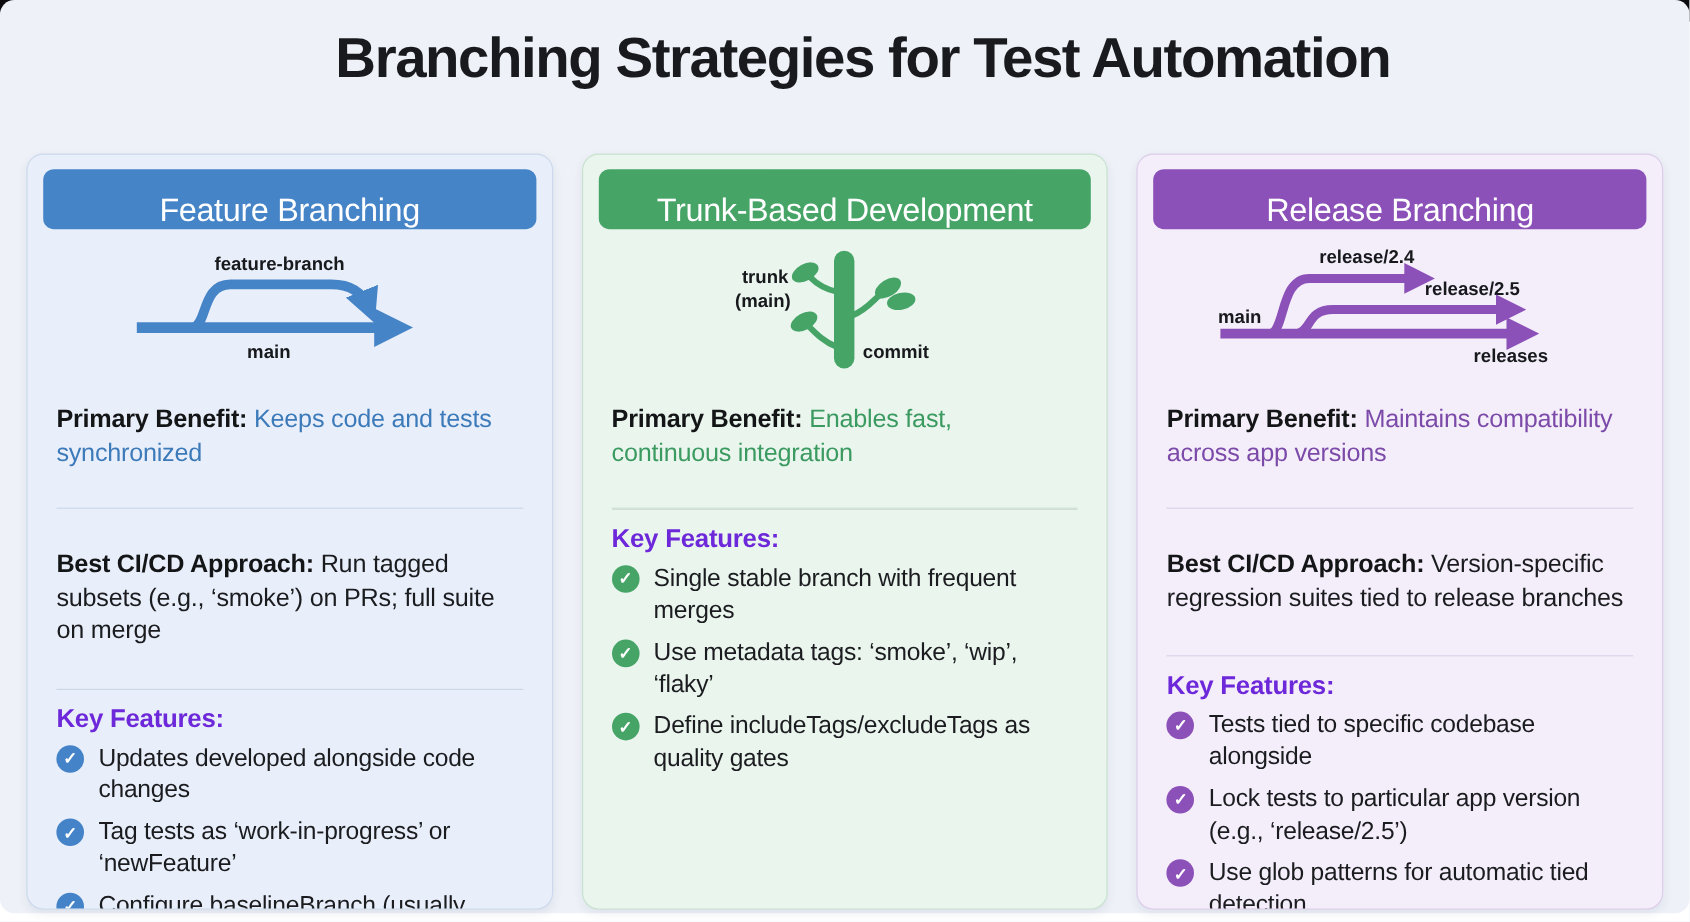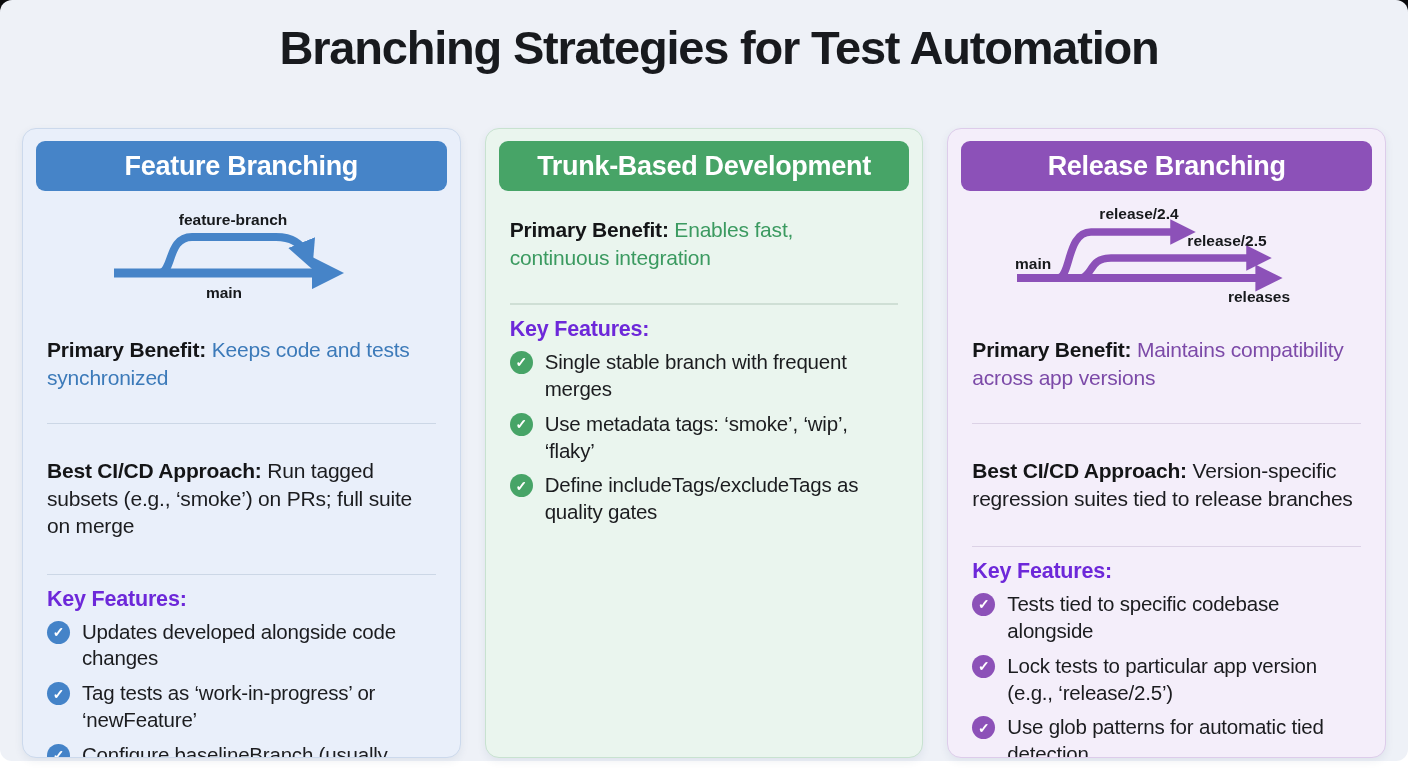--- a/index.html
+++ b/index.html
@@ -24,22 +24,22 @@
   }
   .card {
     flex:1 1 0; height:630px; box-sizing:border-box;
     background:var(--card-bg); border:1.5px solid var(--card-border);
     border-radius:14px; padding:12px 13px;
     box-shadow:0 3px 8px rgba(40,60,100,0.08);
     overflow:hidden;
   }
   .card-header {
     background:var(--header-bg); border-radius:9px; height:50px;
-    display:flex; align-items:center; justify-content:center;
-    color:#ffffff; font-size:27px; font-weight:700; letter-spacing:-0.3px;
+    display:flex; align-items:flex-end; justify-content:center;
+    color:#ffffff; font-size:27px; font-weight:400; letter-spacing:-0.3px;
   }
   .diagram {
     height:112px; margin-top:8px;
     display:flex; align-items:center; justify-content:center;
     color:var(--header-bg);
   }
   .diagram svg { overflow:visible; }
   .diagram text {
     fill:#17191c; font-size:15.5px; font-weight:700;
     font-family:"Liberation Sans", sans-serif;
@@ -112,20 +112,39 @@
           </li>
 
       </ul>
     </section>
 
     <section class="card" style="--header-bg: #47a467; --card-bg: #eaf5ee; --card-border: #c8e2d0; --accent: #3b9a60; --check: #47a467; --divider: #cfdfd5;">
       <header class="card-header">
         <span>Trunk-Based Development</span>
       </header>
 
+      <div class="diagram">
+        <svg width="250" height="112" viewBox="0 0 250 112">
+
+          <rect x="116" y="10" width="17" height="98" rx="8.5" fill="currentColor"></rect>
+
+          <path d="M118 44 C108 42 102 38 96 32" fill="none" stroke="currentColor" stroke-width="5" stroke-linecap="round"></path>
+          <ellipse cx="92" cy="28" rx="12" ry="7" fill="currentColor" transform="rotate(-28 92 28)"></ellipse>
+
+          <path d="M131 64 C142 60 148 52 155 46" fill="none" stroke="currentColor" stroke-width="5" stroke-linecap="round"></path>
+          <ellipse cx="161" cy="41" rx="12" ry="7" fill="currentColor" transform="rotate(-32 161 41)"></ellipse>
+          <ellipse cx="172" cy="52" rx="12" ry="7" fill="currentColor" transform="rotate(-12 172 52)"></ellipse>
+
+          <path d="M118 90 C108 86 102 80 95 73" fill="none" stroke="currentColor" stroke-width="5" stroke-linecap="round"></path>
+          <ellipse cx="91" cy="69" rx="12" ry="7" fill="currentColor" transform="rotate(-28 91 69)"></ellipse>
+          <text x="78" y="37" text-anchor="end">trunk</text>
+          <text x="80" y="57" text-anchor="end">(main)</text>
+          <text x="140" y="99" text-anchor="start">commit</text>
+        </svg>
+      </div>
 
       <p class="para"><span class="lead">Primary Benefit:</span> <span>Enables fast, continuous integration</span></p>
 
       <hr class="sep">
 
 
       <hr class="sep">
 
       <div class="kf-title">Key Features:</div>
       <ul class="features">

